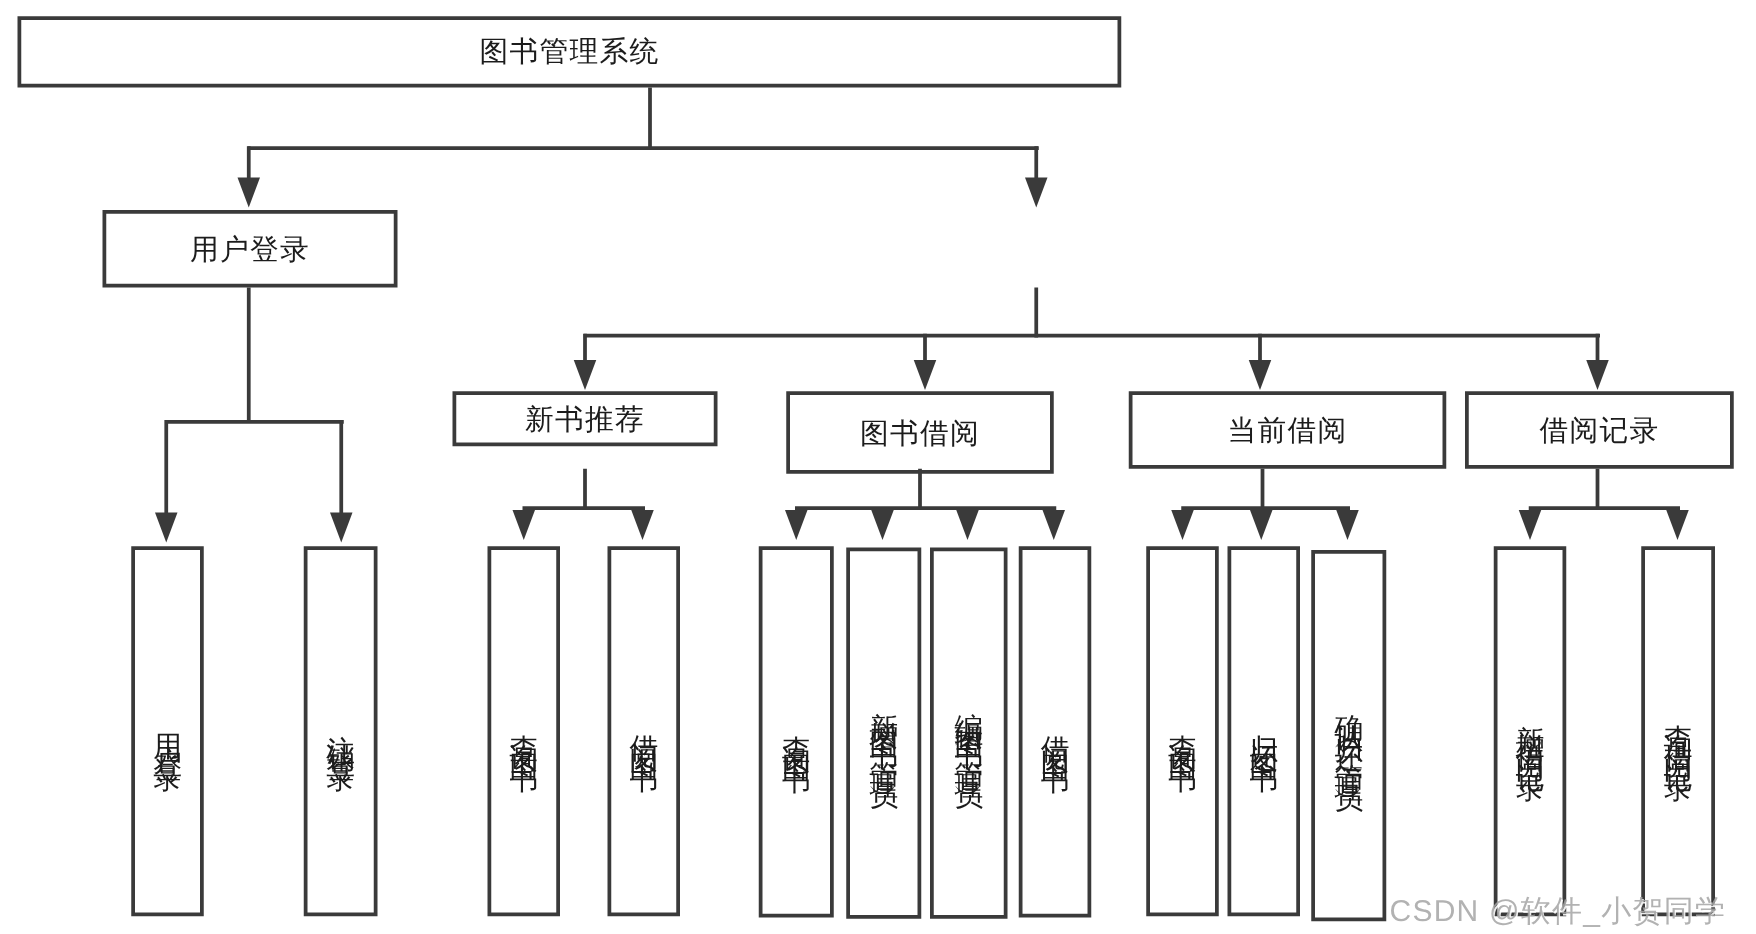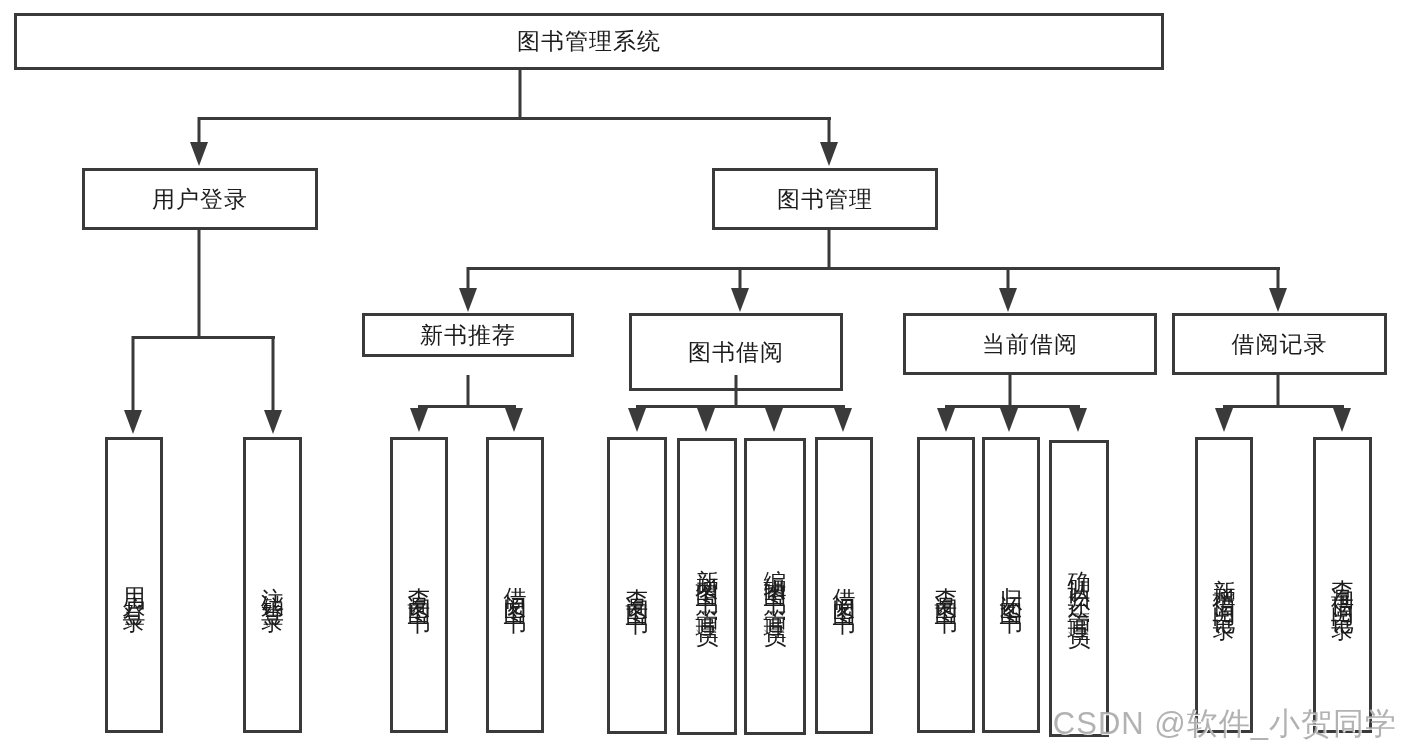--- a/index.html
+++ b/index.html
@@ -20,47 +20,44 @@
   }
   
   .vl{position:absolute;width:3px;background:#3a3a3a;transform:translateX(-50%);}
   .hl{position:absolute;height:3px;background:#3a3a3a;}
   .ar{
     position:absolute;width:0;height:0;transform:translateX(-50%);
     border-left:9px solid transparent;border-right:9px solid transparent;
     border-top:24px solid #3a3a3a;
   }
   .watermark{
-    position:absolute;right:8px;bottom:2px;font-size:31px;
+    position:absolute;right:24px;bottom:2px;font-size:24px;
     color:rgba(165,165,165,0.85);letter-spacing:1px;
     text-shadow:1px 1px 0 rgba(255,255,255,0.9);
     white-space:nowrap;
   }
 </style>
 </head>
 <body>
 
 <div class="canvas">
 
-  <div class="box" style="left:14px;top:13px;width:1150px;height:57px">
+  <div class="box" style="left:14px;top:13px;width:883px;height:57px">
     <span class="lbl">图书管理系统</span>
   </div>
 
   <i class="vl" style="left:520px;top:70px;height:48px"></i>
   <i class="hl" style="left:198px;top:117px;width:633px"></i>
   <i class="vl" style="left:199px;top:117px;height:28px"></i>
   <i class="ar" style="left:199px;top:142px"></i>
   <i class="vl" style="left:829px;top:117px;height:28px"></i>
   <i class="ar" style="left:829px;top:142px"></i>
 
   <div class="box" style="left:82px;top:168px;width:236px;height:62px">
     <span class="lbl">用户登录</span>
-  </div>
-  <div class="box" style="left:712px;top:168px;width:226px;height:62px">
-    <span class="lbl">图书管理</span>
   </div>
 
   <i class="vl" style="left:199px;top:230px;height:107px"></i>
   <i class="hl" style="left:132px;top:336px;width:143px"></i>
   <i class="vl" style="left:133px;top:336px;height:76px"></i>
   <i class="ar" style="left:133px;top:410px"></i>
   <i class="vl" style="left:273px;top:336px;height:76px"></i>
   <i class="ar" style="left:273px;top:410px"></i>
 
   <div class="box vbox" style="left:105px;top:437px;width:58px;height:296px">
@@ -77,21 +74,21 @@
   <i class="vl" style="left:740px;top:267px;height:24px"></i>
   <i class="ar" style="left:740px;top:288px"></i>
   <i class="vl" style="left:1008px;top:267px;height:24px"></i>
   <i class="ar" style="left:1008px;top:288px"></i>
   <i class="vl" style="left:1278px;top:267px;height:24px"></i>
   <i class="ar" style="left:1278px;top:288px"></i>
 
   <div class="box" style="left:362px;top:313px;width:212px;height:44px">
     <span class="lbl">新书推荐</span>
   </div>
-  <div class="box" style="left:629px;top:313px;width:214px;height:78px">
+  <div class="box" style="left:629px;top:313px;width:214px;height:66px">
     <span class="lbl">图书借阅</span>
   </div>
   <div class="box" style="left:903px;top:313px;width:254px;height:62px">
     <span class="lbl">当前借阅</span>
   </div>
   <div class="box" style="left:1172px;top:313px;width:215px;height:62px">
     <span class="lbl">借阅记录</span>
   </div>
 
   <i class="vl" style="left:468px;top:375px;height:32px"></i>

